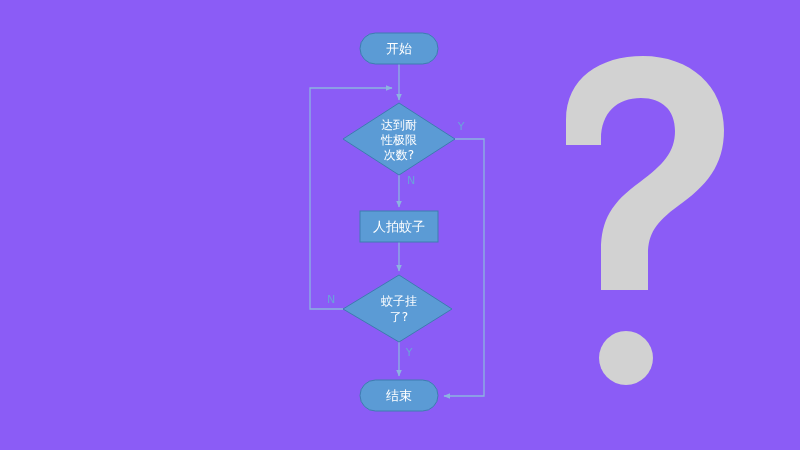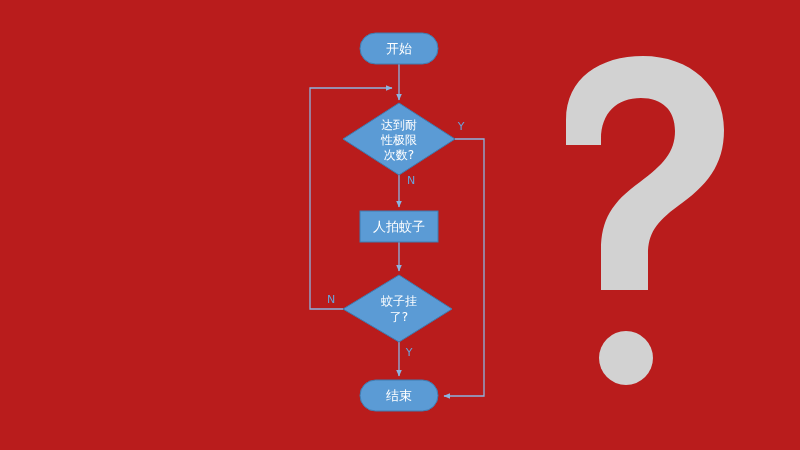--- a/index.html
+++ b/index.html
@@ -10,21 +10,21 @@
     width: 800px;
     height: 450px;
     background: #f3f3f3;
     font-family: "DejaVu Sans", "Liberation Sans", sans-serif;
     overflow: hidden;
   }
   #canvas {
     position: relative;
     width: 800px;
     height: 450px;
-    background: #b91c1c;
+    background: #8b5cf6;
   }
   #flow-svg {
     position: absolute;
     left: 0;
     top: 0;
     width: 800px;
     height: 450px;
     display: block;
   }
   .node-text {

